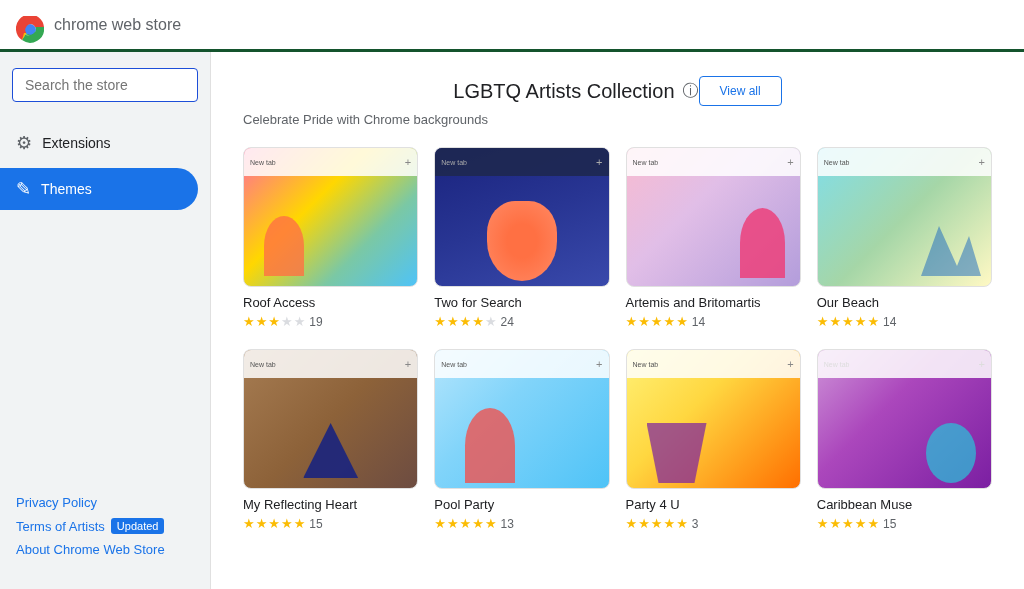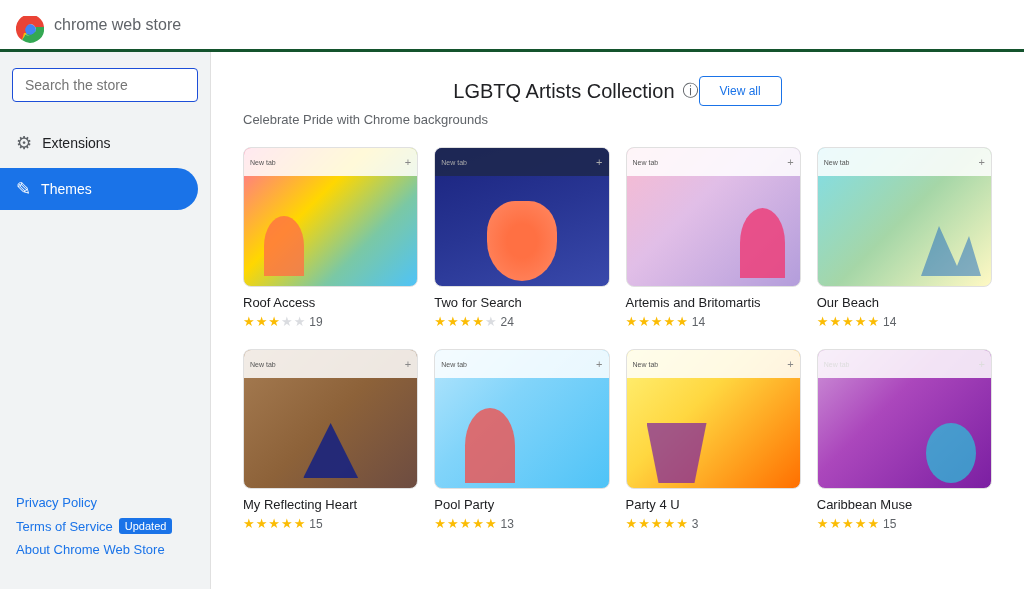--- a/index.html
+++ b/index.html
@@ -359,21 +359,21 @@
     <div class="nav-item active">
       <span class="nav-icon">✎</span>
       <span>Themes</span>
     </div>
 
     <div class="sidebar-footer">
       <a href="#">
         <span>Privacy Policy</span>
       </a>
       <a href="#">
-        <span>Terms of Service</span>
+        <span>Terms of Artists</span>
         <span class="updated-badge">Updated</span>
       </a>
       <a href="#">
         <span>About Chrome Web Store</span>
       </a>
     </div>
   </div>
 
   <div class="main-content">
 

